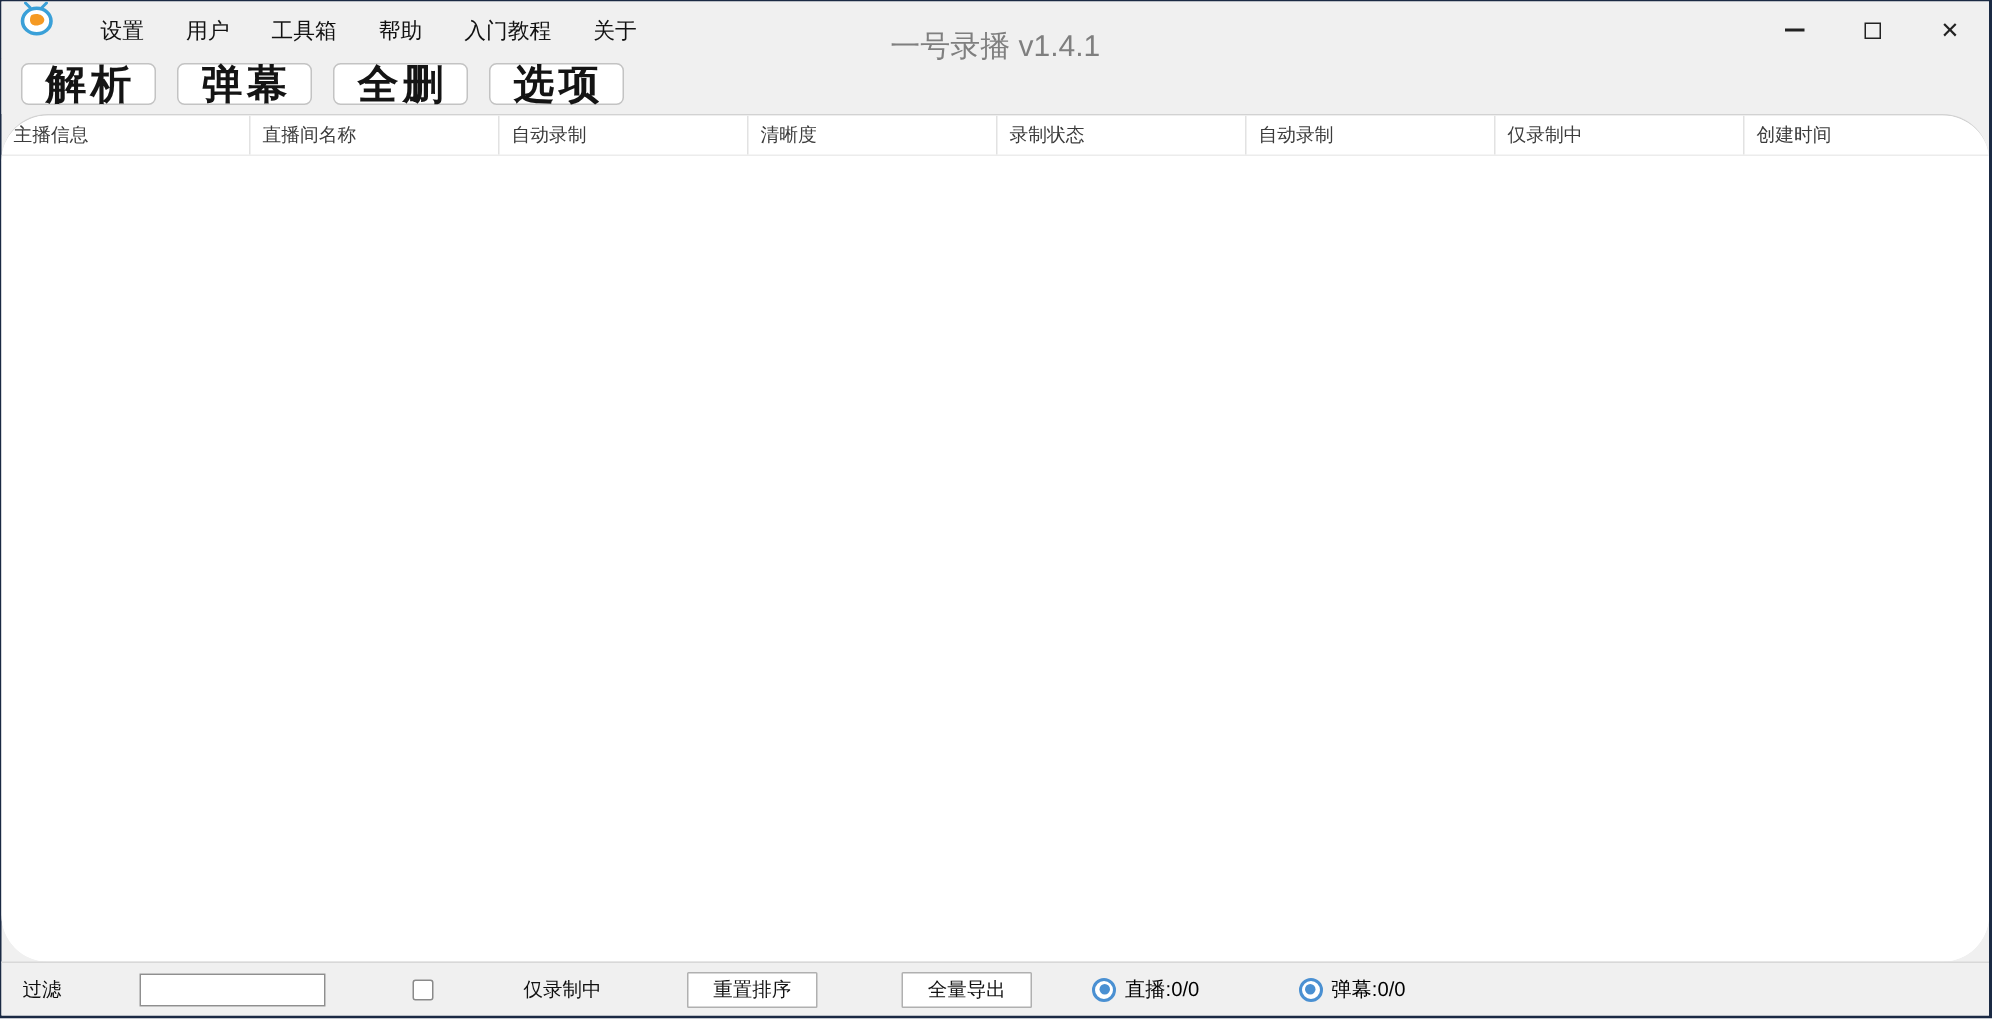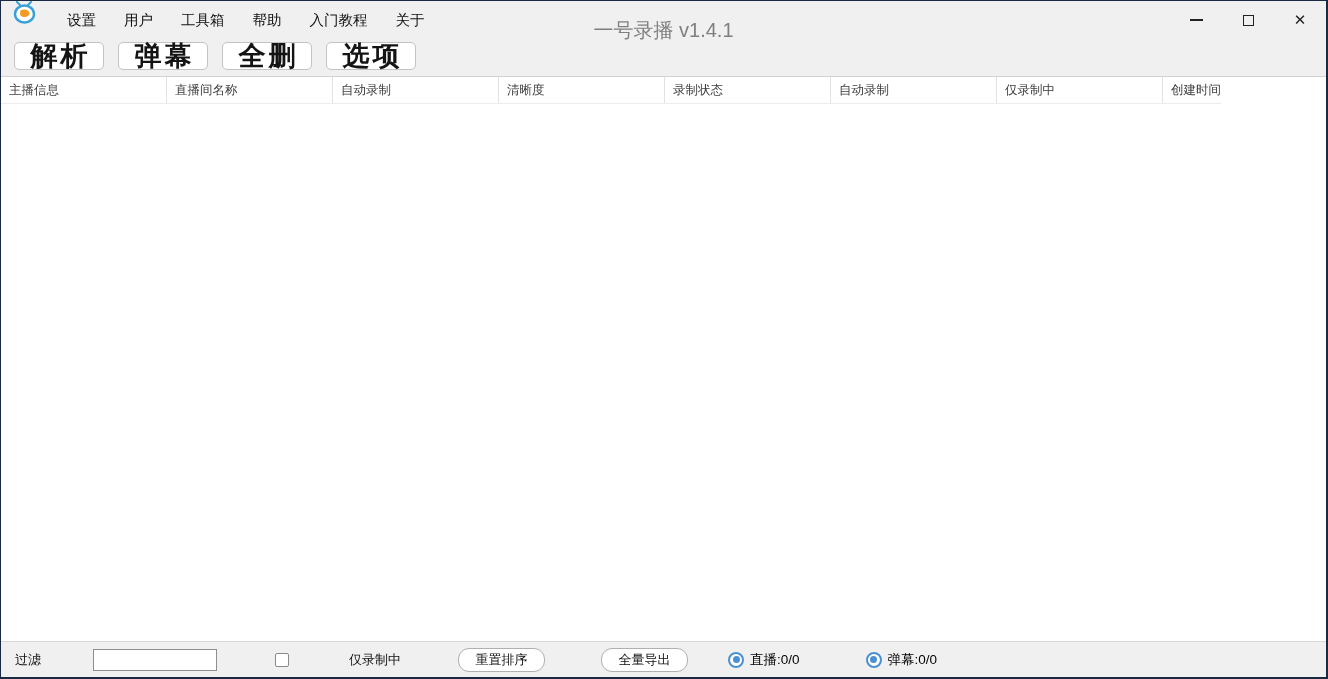--- a/index.html
+++ b/index.html
@@ -71,24 +71,25 @@
     color: #141414;
     display: flex; align-items: center; justify-content: center;
     letter-spacing: 3px;
     padding-left: 3px;
     cursor: default;
   }
 
   
   .table-area {
     flex: 1 1 auto;
-    display: flex; flex-direction: row;
+    display: flex; flex-direction: column;
     background: #ffffff;
     border-top: 1px solid #d2d2d2;
     overflow: hidden;
+    border-radius: 31px;
   }
   .table-header {
     display: flex;
     height: 27px;
     background: #ffffff;
     border-bottom: 1px solid #ececec;
     flex: 0 0 auto;
   }
   .th {
     flex: 0 0 166px;
@@ -125,21 +126,21 @@
     border: 1px solid #8a8a8a;
     background: #ffffff;
     border-radius: 2px;
     flex: 0 0 auto;
   }
   .check-label { margin-left: 20px; font-size: 13px; }
   .sb-btn {
     width: 87px; height: 24px;
     background: #ffffff;
     border: 1px solid #b0b0b0;
-    border-radius: 11px;
+    border-radius: 1px;
     font-size: 13px; color: #111;
     display: flex; align-items: center; justify-content: center;
     cursor: default;
   }
   .sb-btn.reset { margin-left: 17px; }
   .sb-btn.export { margin-left: 16px; }
   .radio {
     width: 16px; height: 16px;
     border-radius: 50%;
     border: 2px solid #4a90d2;

